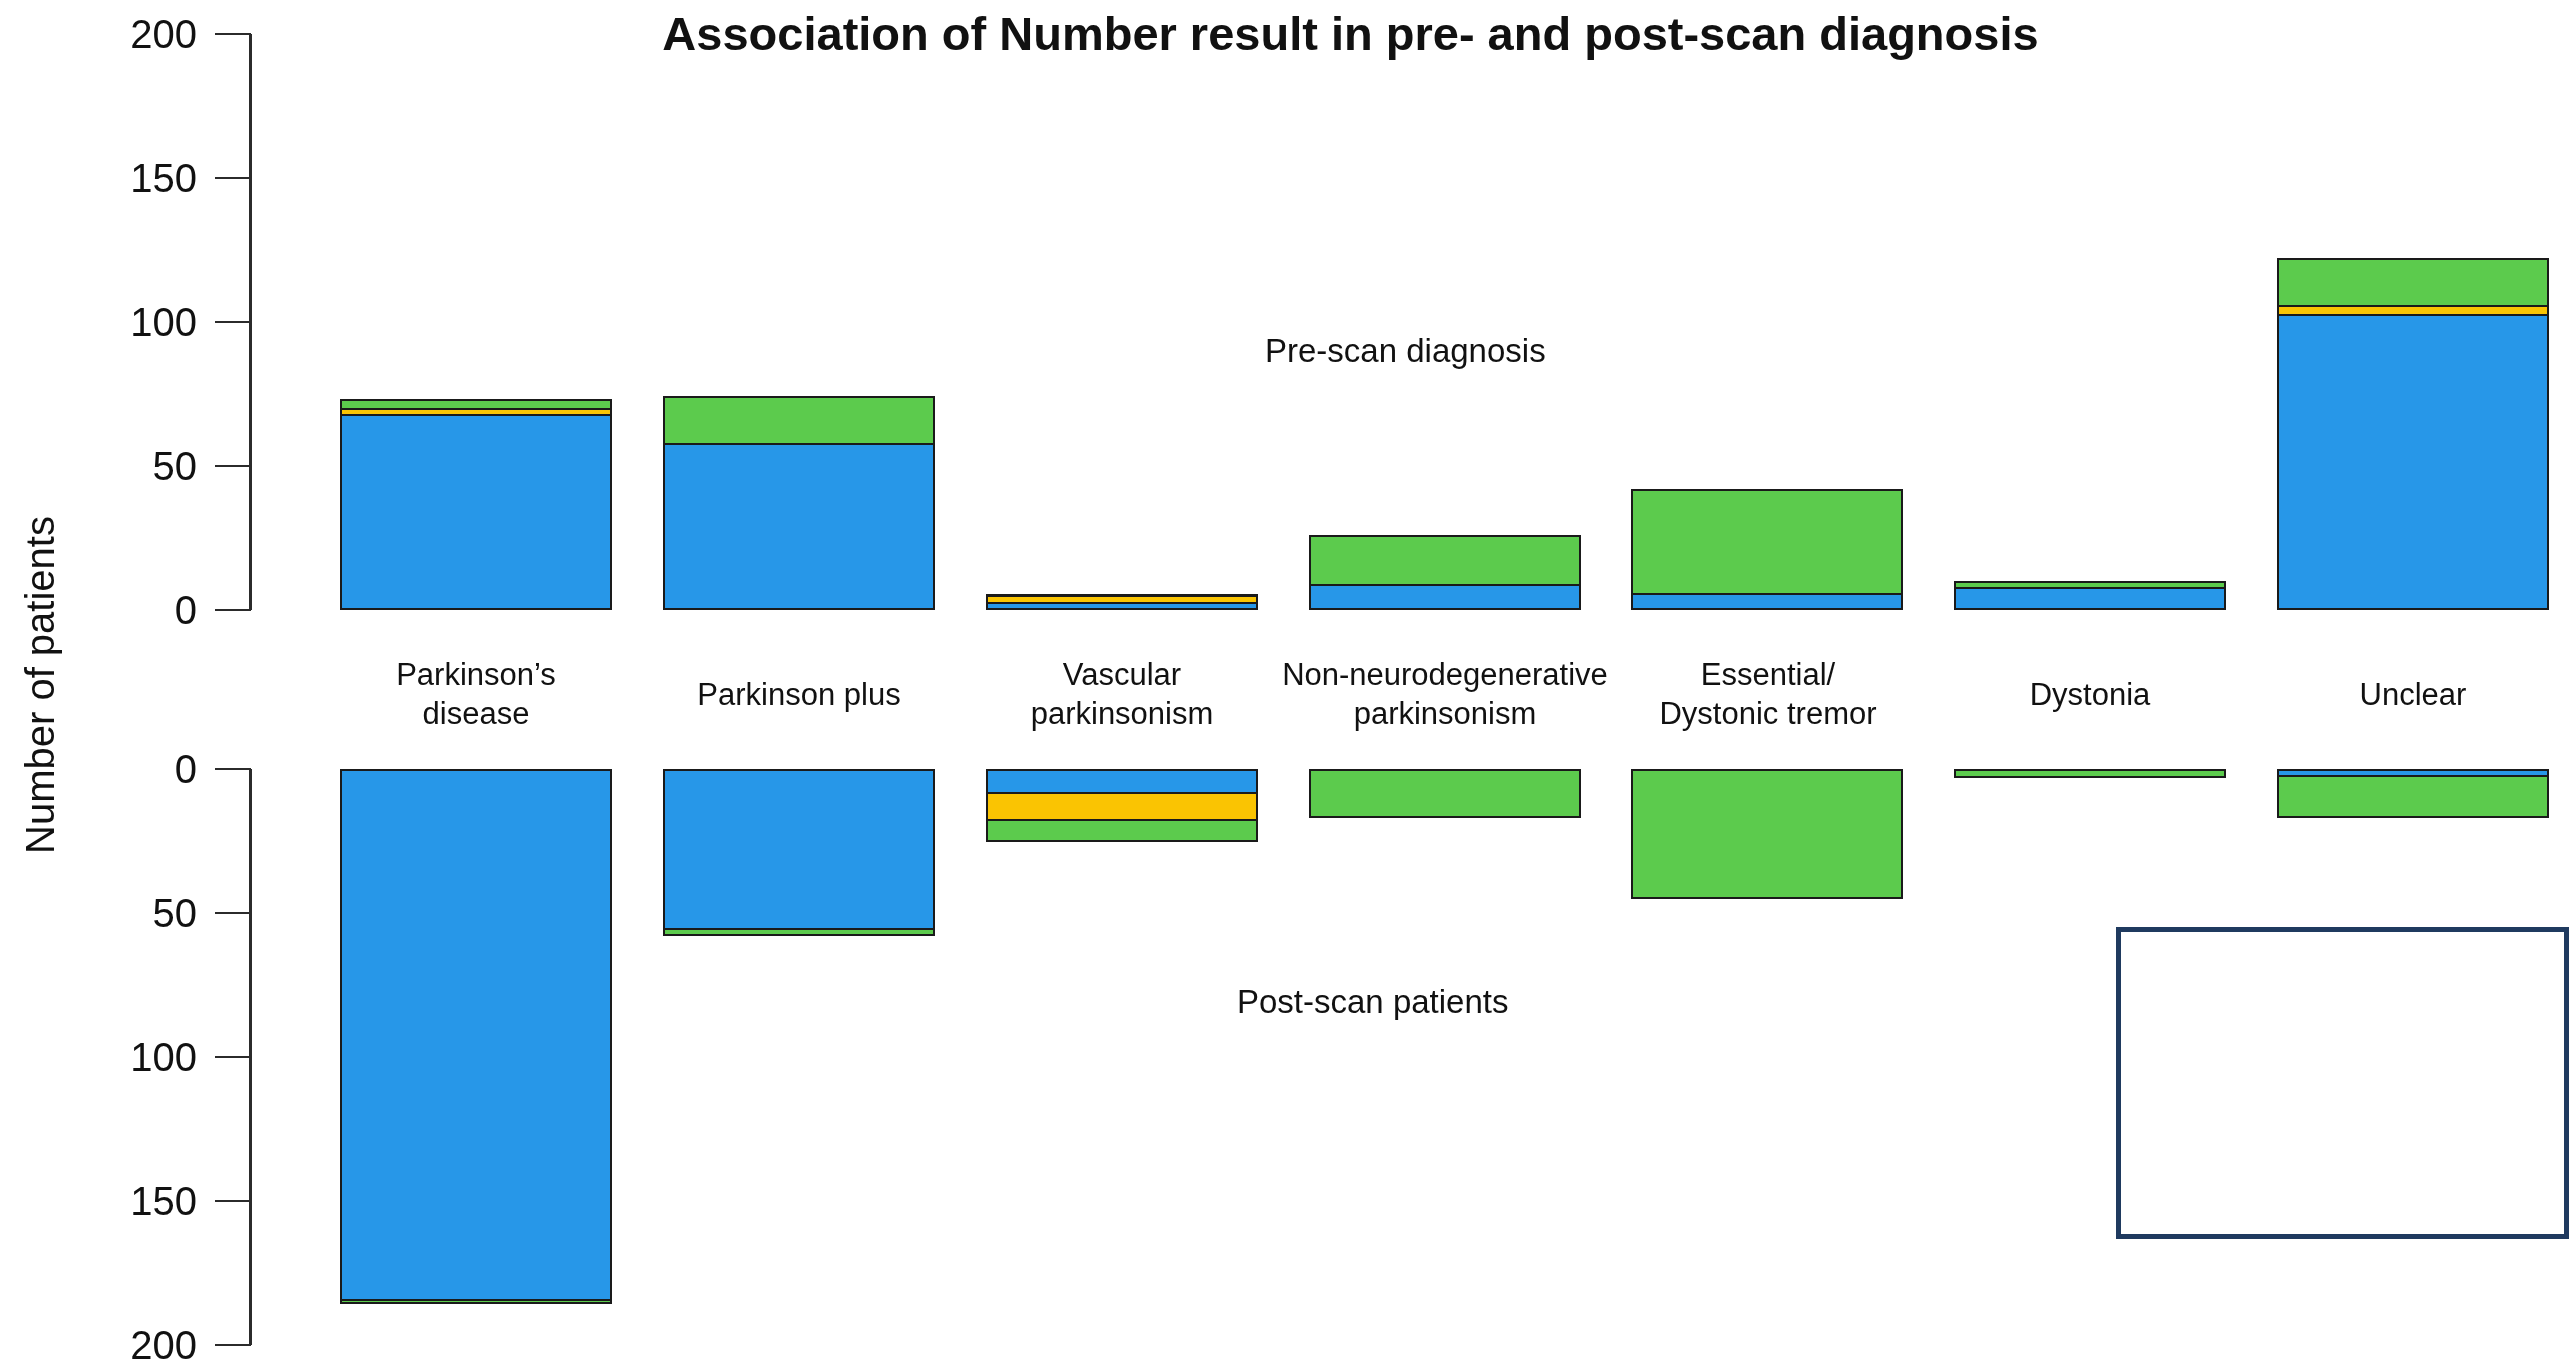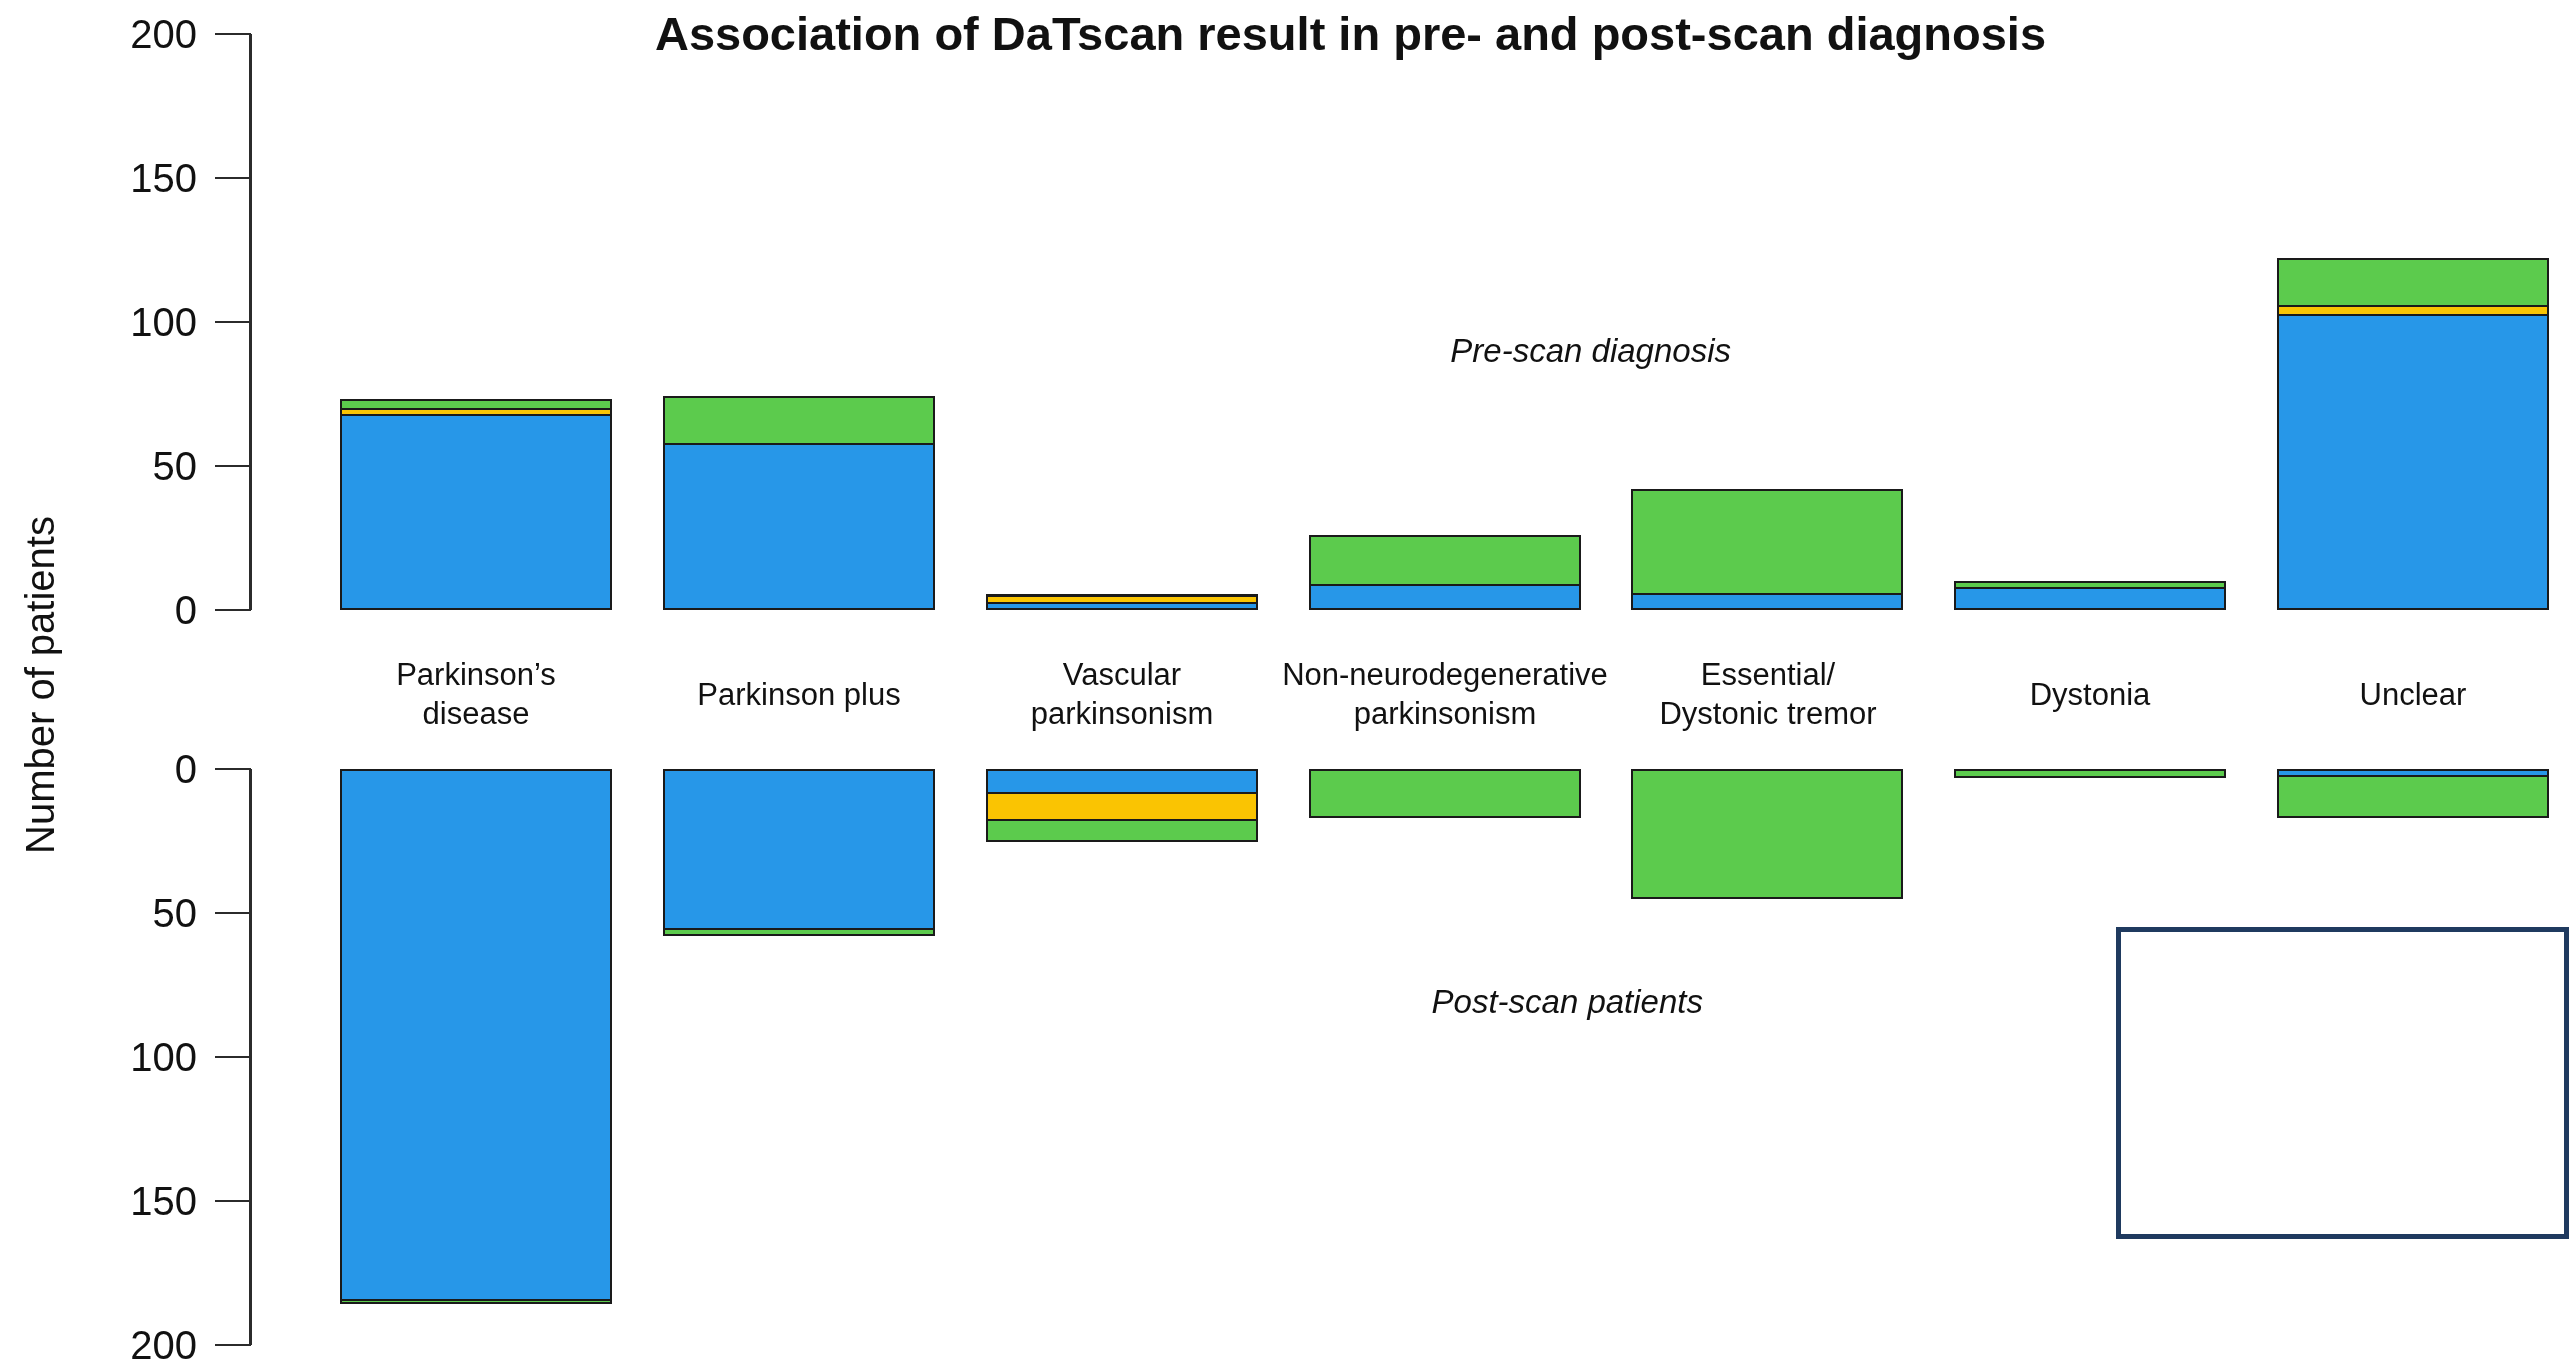--- a/index.html
+++ b/index.html
@@ -14,21 +14,21 @@
   .axis-line{position:absolute;width:3.1px;background:#2b2b2b;}
   .tick-line{position:absolute;height:2.3px;background:#2b2b2b;}
   .tick-label{
     position:absolute;width:163px;text-align:right;font-size:40px;color:#111;
     transform:translateY(-50%);
   }
   .ylabel{
     position:absolute;left:40px;top:685px;transform:translate(-50%,-50%) rotate(-90deg);
     white-space:nowrap;font-size:40px;color:#111;
   }
-  .panel-label{position:absolute;width:466px;text-align:right;font-size:33px;color:#111;font-style:italic;}
+  .panel-label{position:absolute;width:466px;text-align:left;font-size:33px;color:#111;}
   .bar{position:absolute;display:flex;flex-direction:column;}
   .seg{box-sizing:border-box;border:2.3px solid #1a1a1a;width:100%;}
   .seg + .seg{margin-top:-2.3px;}
   .cat-label{
     position:absolute;width:342px;height:90px;display:flex;align-items:center;justify-content:center;
     text-align:center;font-size:31px;line-height:1.25;white-space:pre-line;color:#111;
   }
   .legend{
     position:absolute;left:2116px;top:927px;width:453px;height:312px;box-sizing:border-box;
     border:5.4px solid #1F3A5F;background:#fff;padding:23px 0 0 40px;
@@ -40,21 +40,21 @@
   .legend-item{display:flex;align-items:center;margin-top:14px;}
   .legend-swatch{
     width:37px;height:34px;box-sizing:border-box;border:3.1px solid #1F3A5F;margin-right:20px;flex:0 0 auto;
   }
   .legend-label{font-size:37px;color:#111;}
 </style>
 </head>
 <body>
 
 <div id="stage">
-  <div class="title">Association of DaTscan result in pre- and post-scan diagnosis</div>
+  <div class="title">Association of Number result in pre- and post-scan diagnosis</div>
 
   <div class="ylabel">Number of patients</div>
 
   <div class="panel-label" style="left:1265px;top:332px;">Pre-scan diagnosis</div>
   <div class="panel-label" style="left:1237px;top:983px;">Post-scan patients</div>
 
   <div id="axes">
       <div class="axis-line" style="left: 249px; top: 34px; height: 576px;"></div>
       <div class="tick-line" style="left: 215px; top: 609px; width: 36px;"></div>
       <div class="tick-label" style="left: 34px; top: 610px; width: 163px;">0</div>

